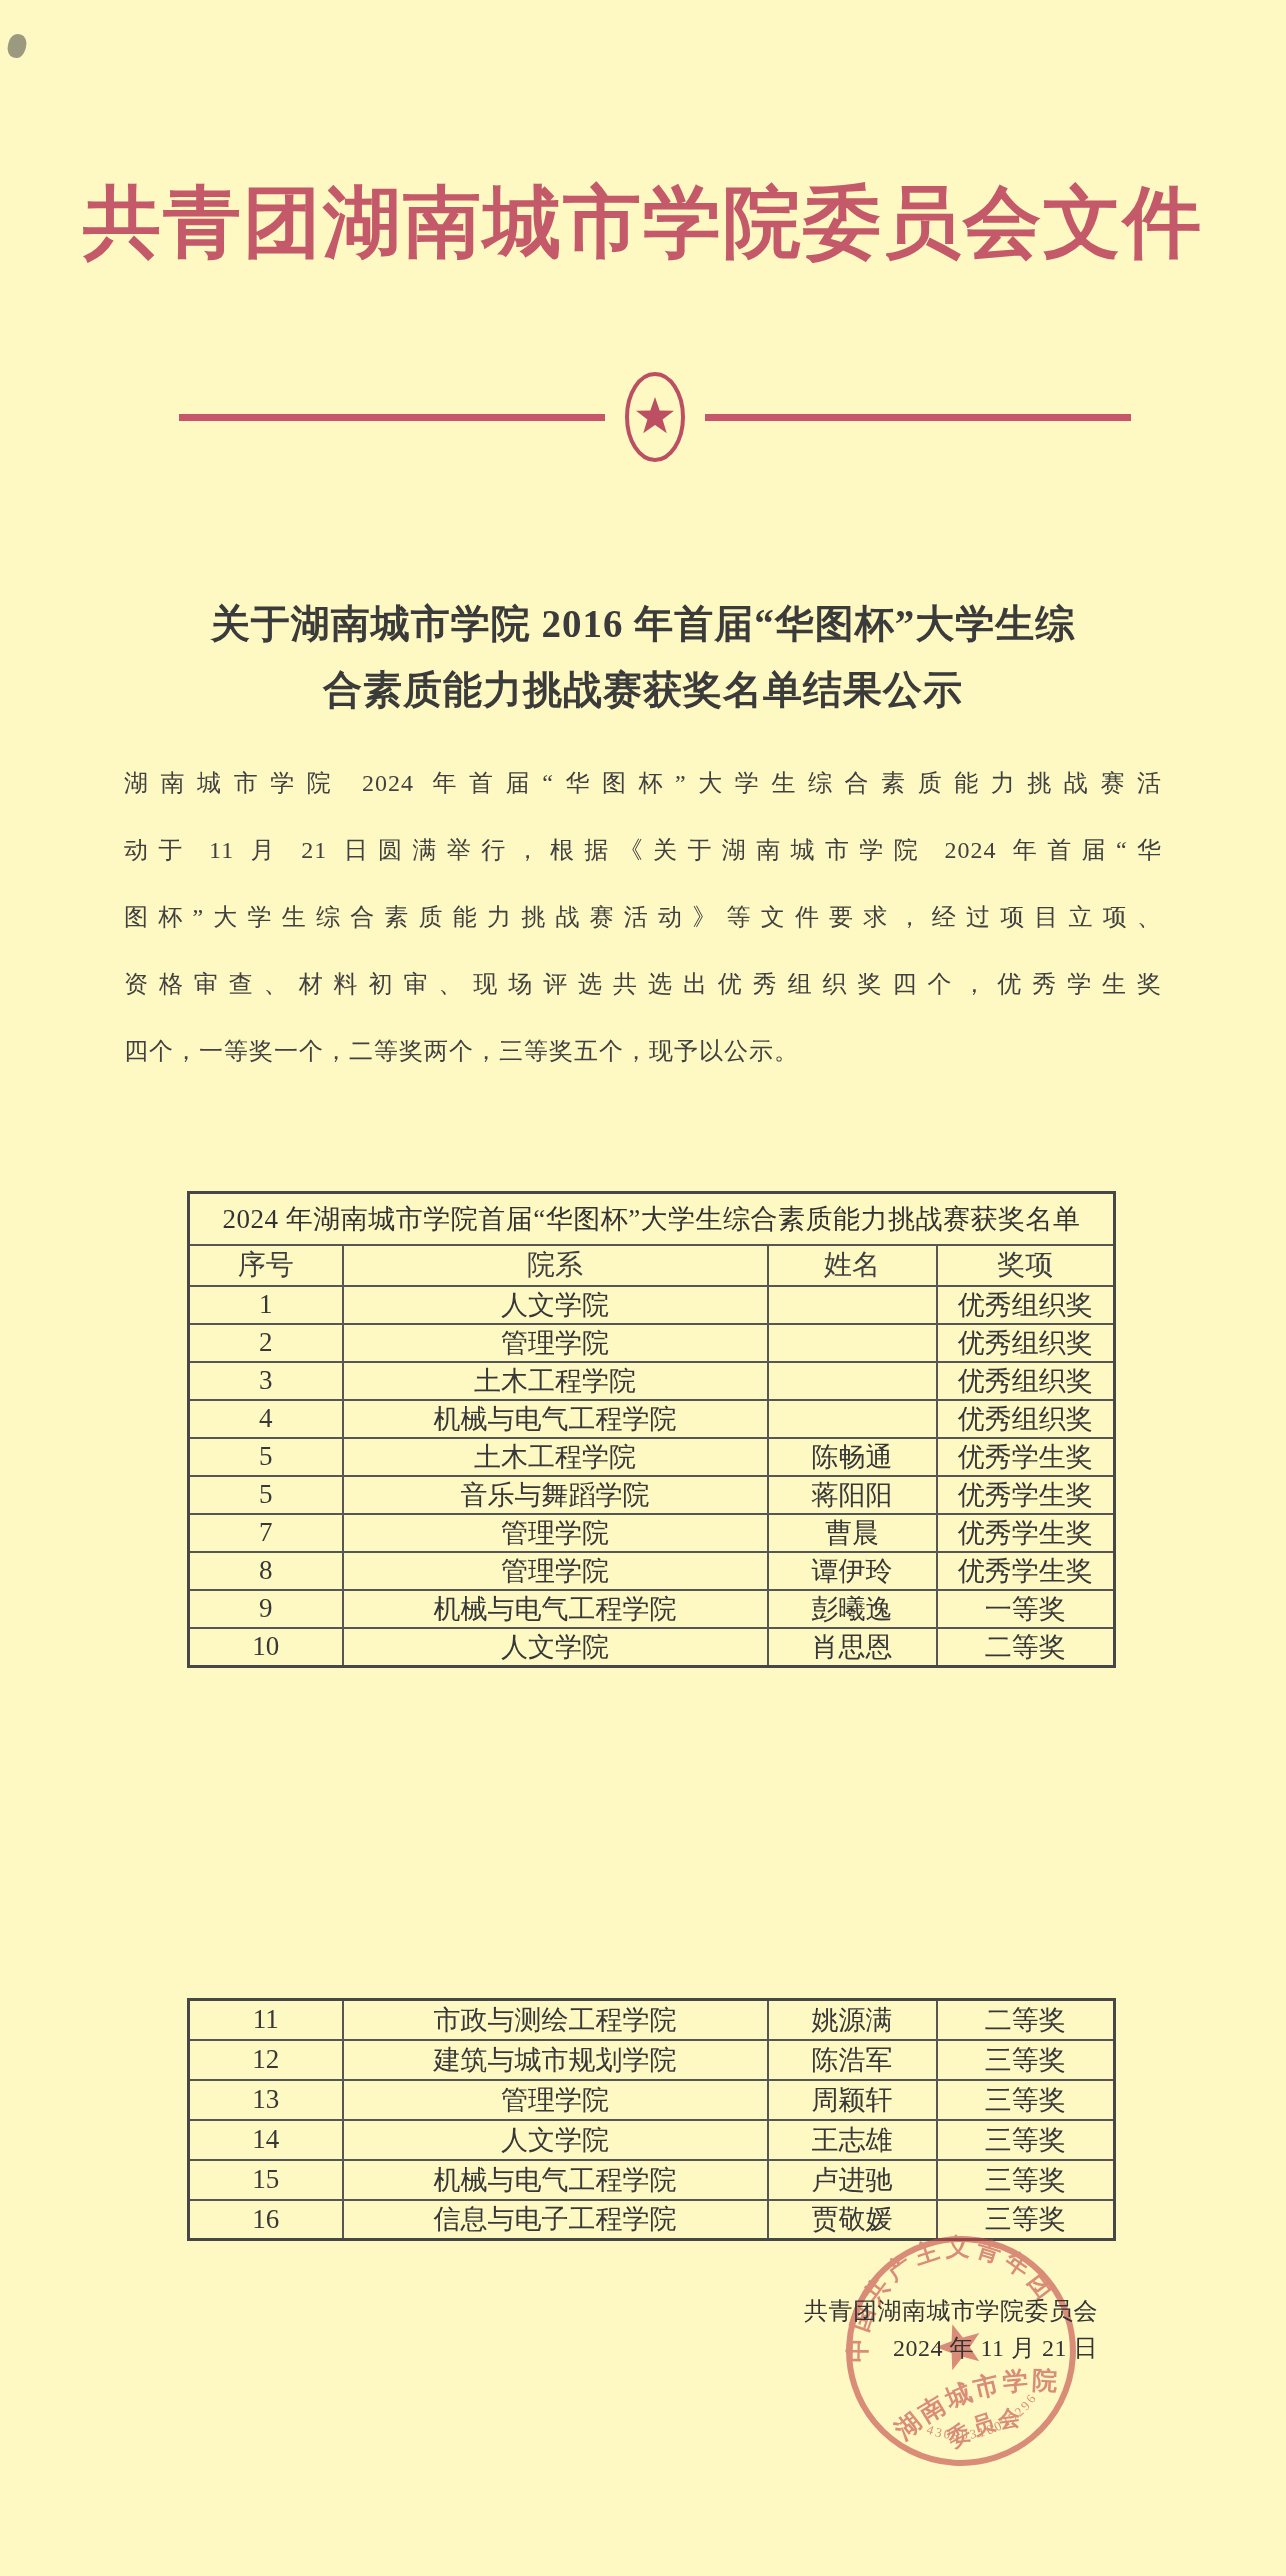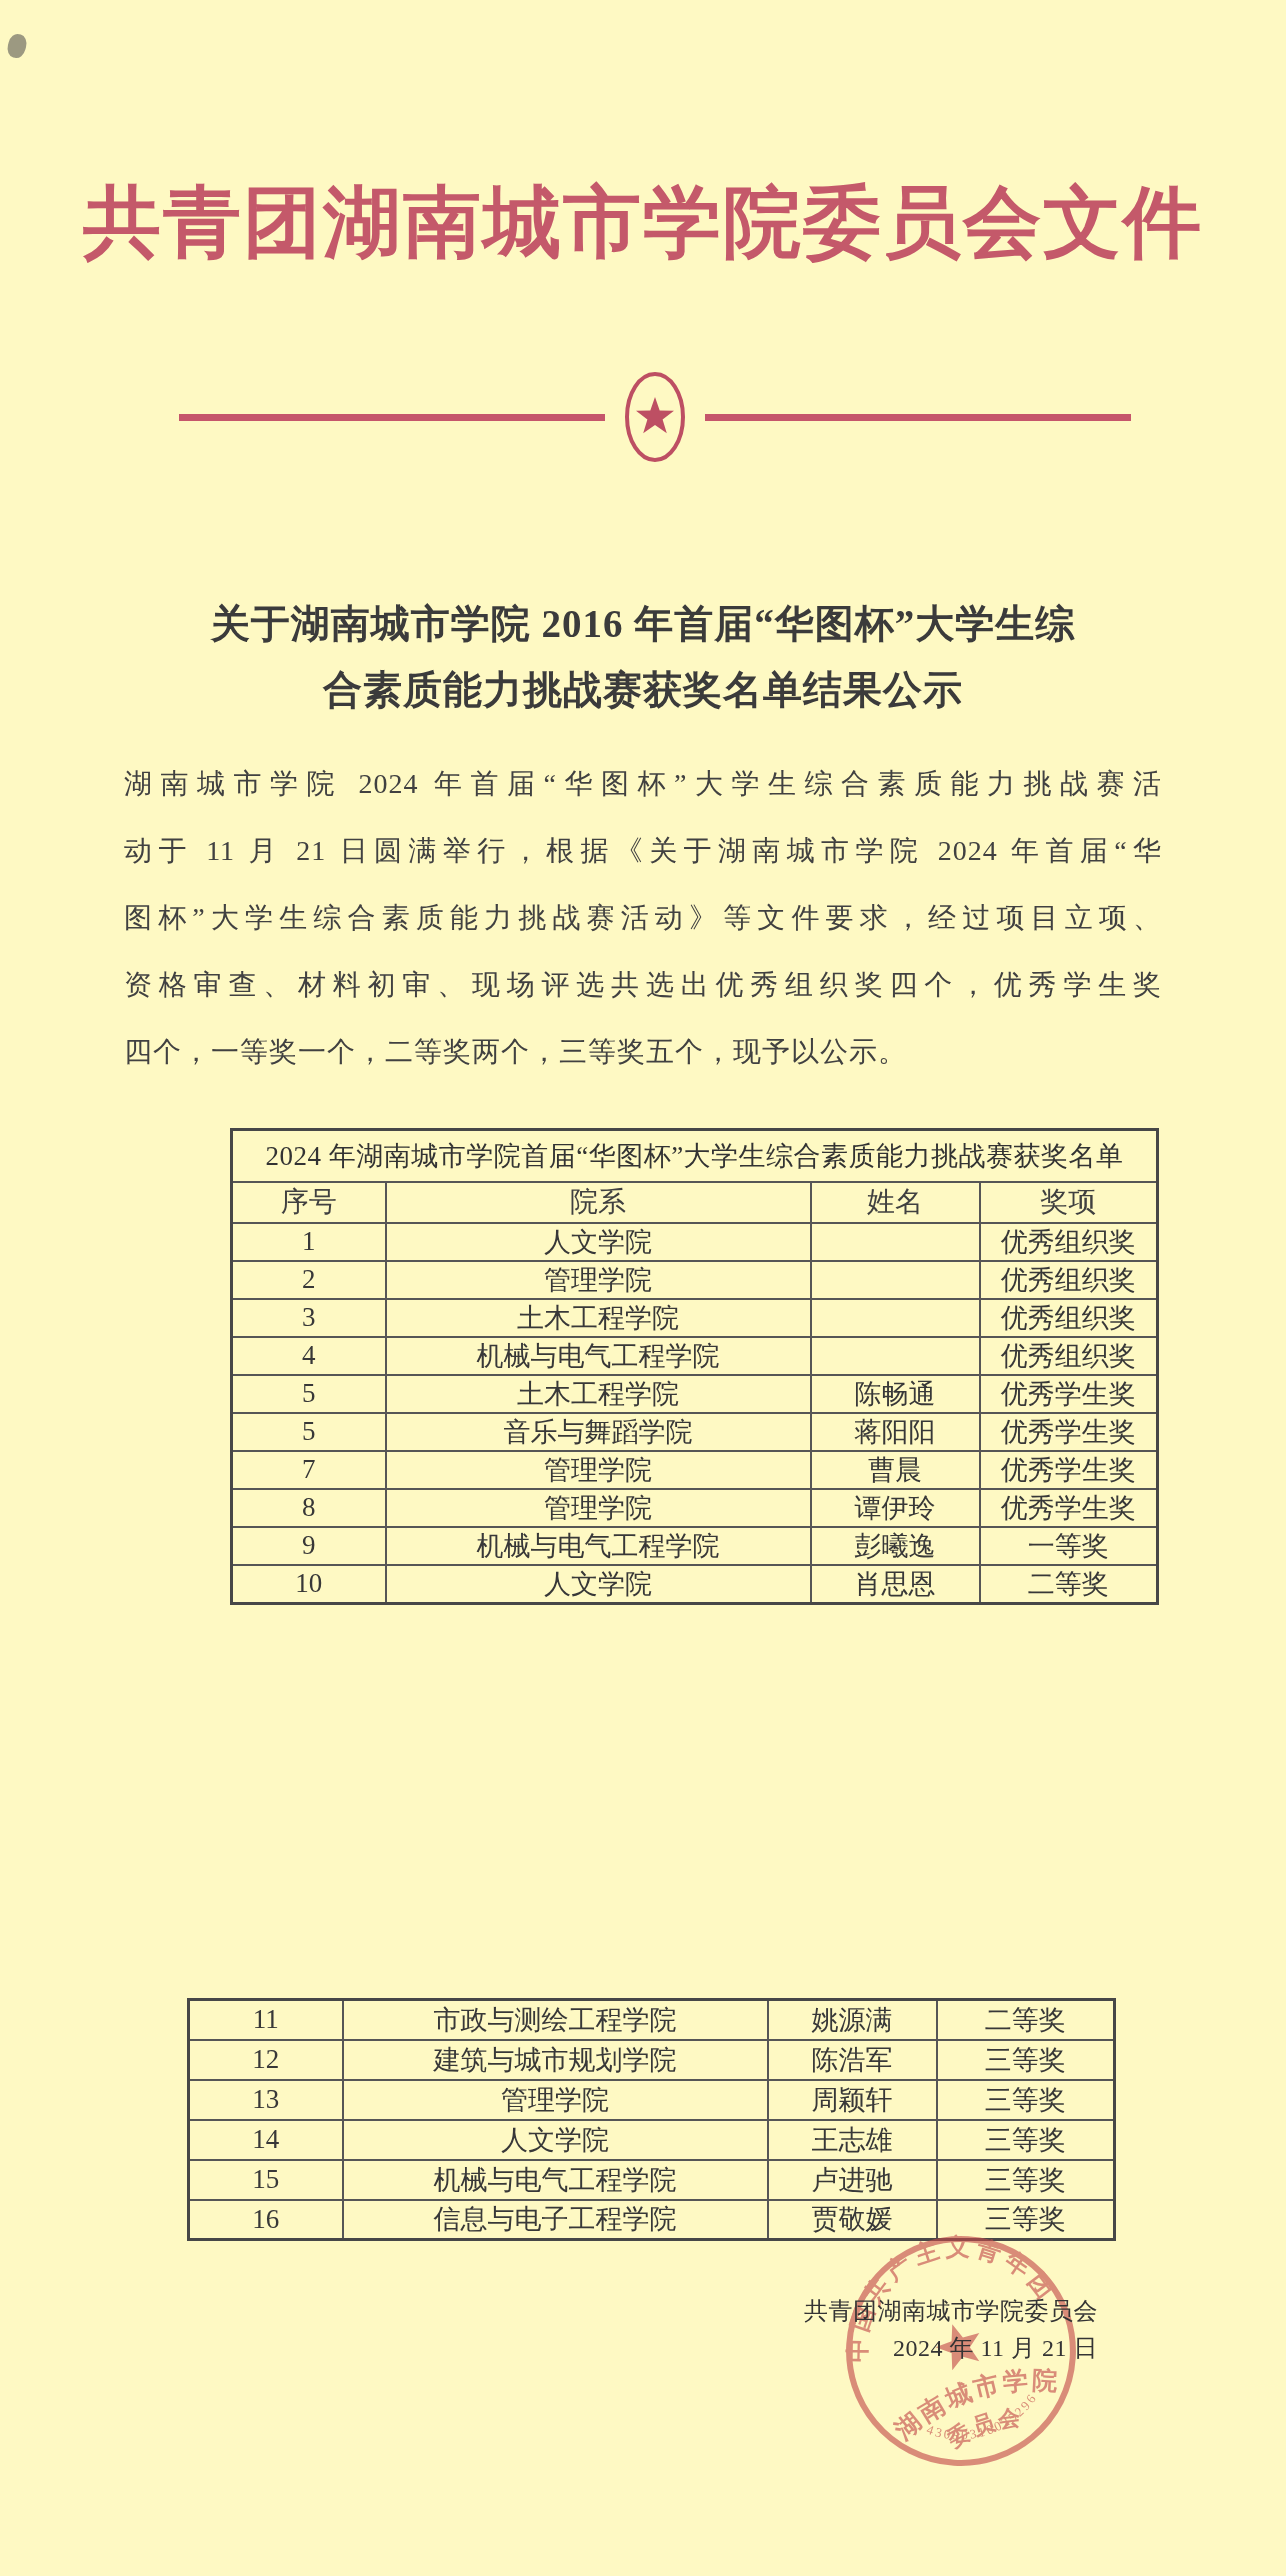--- a/index.html
+++ b/index.html
@@ -40,40 +40,40 @@
     position:absolute;left:0;top:591px;width:100%;
     text-align:center;
     font-size:39px;font-weight:bold;
     color:#3b3b3b;
     line-height:66px;
     letter-spacing:1px;
   }
   
   .body-text{
     position:absolute;left:124px;top:750px;width:1038px;
-    font-size:28px;color:#414141;
+    font-size:24px;color:#414141;
     line-height:67px;
     letter-spacing:1px;
   }
   .body-line{
     text-align:justify;
     text-align-last:justify;
     height:67px;overflow:hidden;
   }
   .body-line:last-child{text-align-last:left;}
   
   .doc-table{
     position:absolute;left:187px;
     width:926px;
     border-collapse:collapse;
     table-layout:fixed;
     font-size:27px;color:#383838;
     background:transparent;
   }
-  .doc-table.first{top:1128px;margin-left:43px;}
+  .doc-table.first{top:1191px;}
   .doc-table.second{top:1998px;}
   .doc-table td,.doc-table th{
     border:2px solid #565656;
     text-align:center;
     vertical-align:middle;
     padding:0;
     font-weight:normal;
     overflow:hidden;
     white-space:nowrap;
   }

